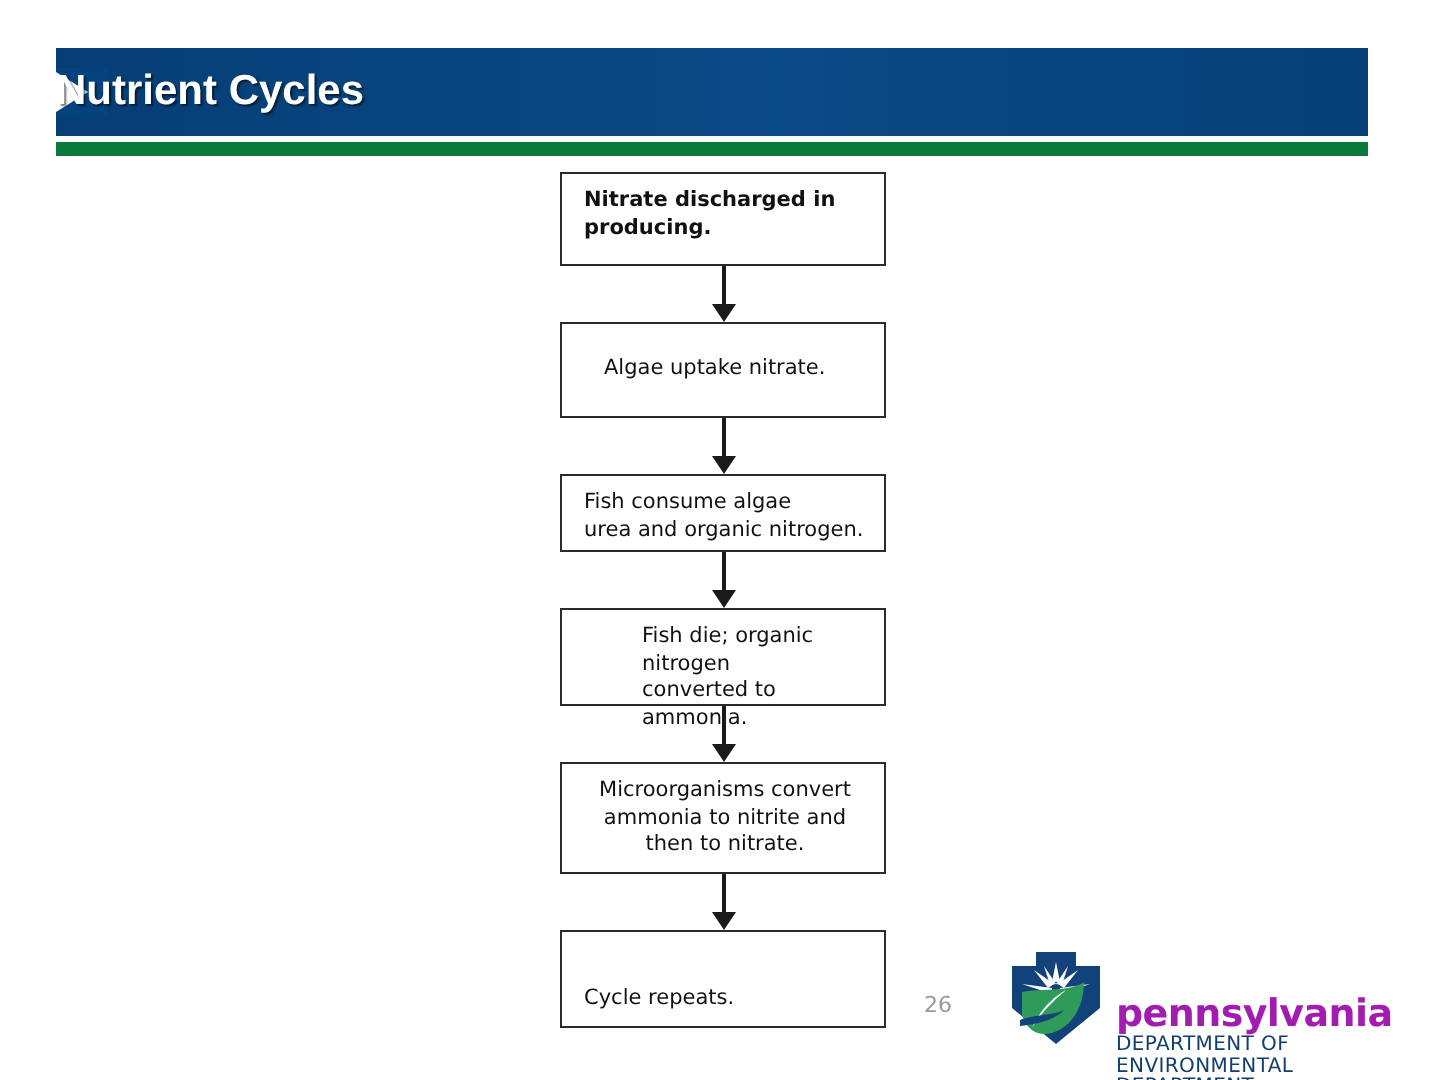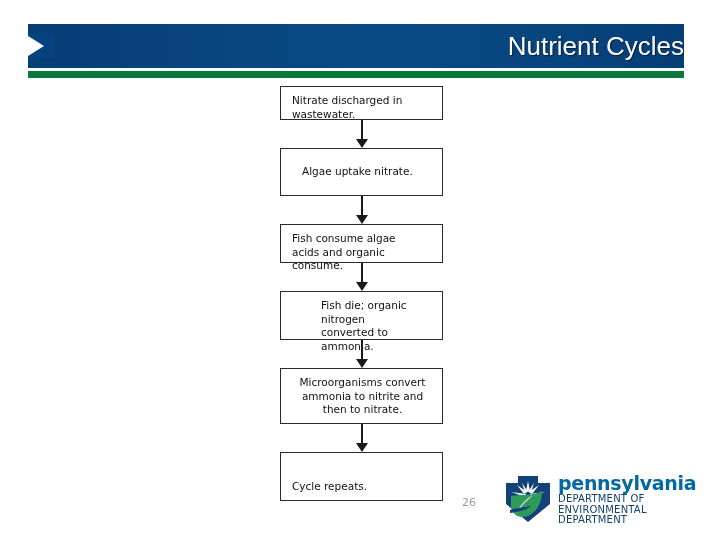--- a/index.html
+++ b/index.html
@@ -34,24 +34,24 @@
     overflow: hidden;
   }
   #title-chevron svg { display: block; }
   #title-text {
     position: absolute;
     left: 0;
     top: 0;
     width: 656px;
     height: 44px;
     line-height: 44px;
-    text-align: right;
+    text-align: left;
     color: #ffffff;
-    font-size: 26px;
-    font-weight: normal;
+    font-size: 21px;
+    font-weight: bold;
     letter-spacing: 0px;
     text-shadow: 1px 1px 1px rgba(0,0,0,0.55);
     white-space: nowrap;
   }
   #title-greenbar {
     position: absolute;
     left: 28px;
     top: 71px;
     width: 656px;
     height: 7px;
@@ -69,21 +69,21 @@
     box-sizing: border-box;
     width: 163px;
     border: 1px solid #2b2b2b;
     background: #ffffff;
     padding: 7px 9px 7px 11px;
     font-size: 10.5px;
     line-height: 13.5px;
     color: #111111;
     font-family: "DejaVu Sans", sans-serif;
   }
-  .flow-box.h1 { height: 34px; }
+  .flow-box.h1 { height: 47px; font-weight: bold; }
   .flow-box.h2 { height: 48px; display: flex; align-items: center; padding-left: 21px; }
   .flow-box.h3 { height: 39px; }
   .flow-box.h4 { height: 49px; padding-left: 40px; }
   .flow-box.h5 { height: 56px; text-align: center; }
   .flow-box.h6 { height: 49px; display: flex; align-items: flex-end; }
   .flow-line { line-height: 13.5px; }
 
   .flow-arrow {
     width: 163px;
     height: 28px;
@@ -138,24 +138,25 @@
   }
   #dep-wordmark {
     position: absolute;
     left: 56px;
     top: 0px;
     width: 158px;
   }
   #dep-pennsylvania {
     font-size: 19px;
     font-weight: bold;
-    color: #0369a1;
+    color: #a21caf;
     letter-spacing: -0.3px;
     line-height: 22px;
     font-family: "DejaVu Sans", sans-serif;
+    margin-top: 24px;
   }
   #dep-subline1, #dep-subline2 {
     font-size: 10px;
     color: #123f6d;
     letter-spacing: 0.2px;
     line-height: 10.5px;
     font-family: "DejaVu Sans", sans-serif;
   }
 </style>
 </head>
@@ -169,40 +170,40 @@
     </svg>
   </div>
   <div id="title-text">Nutrient Cycles</div>
 </div>
 <div id="title-greenbar"></div>
 
 <div id="flowchart">
 
   <div class="flow-box h1">
     <div class="flow-line">Nitrate discharged in</div>
-    <div class="flow-line">wastewater.</div>
+    <div class="flow-line">producing.</div>
   </div>
 
   <div class="flow-arrow">
     <div class="shaft"></div>
     <div class="head"></div>
   </div>
 
   <div class="flow-box h2">
     <div class="flow-line">Algae uptake nitrate.</div>
   </div>
 
   <div class="flow-arrow">
     <div class="shaft"></div>
     <div class="head"></div>
   </div>
 
   <div class="flow-box h3">
     <div class="flow-line">Fish consume algae</div>
-    <div class="flow-line">acids and organic consume.</div>
+    <div class="flow-line">urea and organic nitrogen.</div>
   </div>
 
   <div class="flow-arrow">
     <div class="shaft"></div>
     <div class="head"></div>
   </div>
 
   <div class="flow-box h4">
     <div class="flow-line">Fish die; organic nitrogen</div>
     <div class="flow-line">converted to ammonia.</div>

